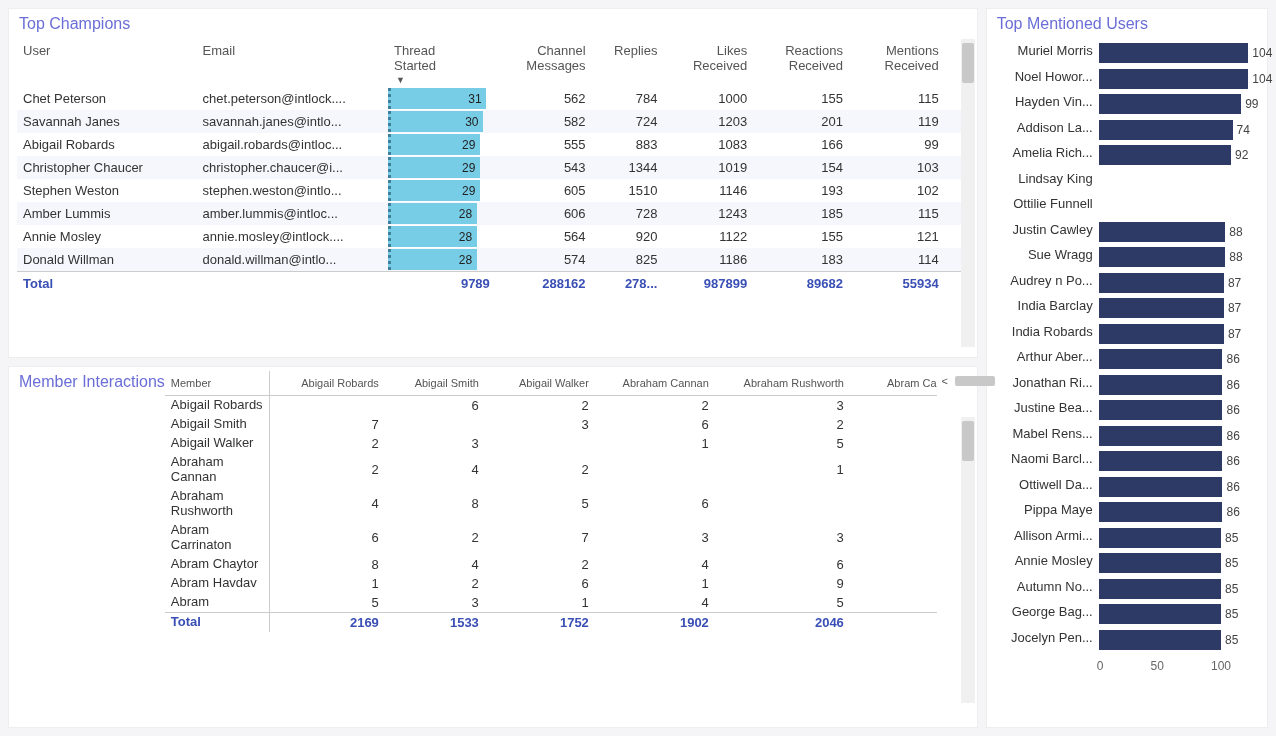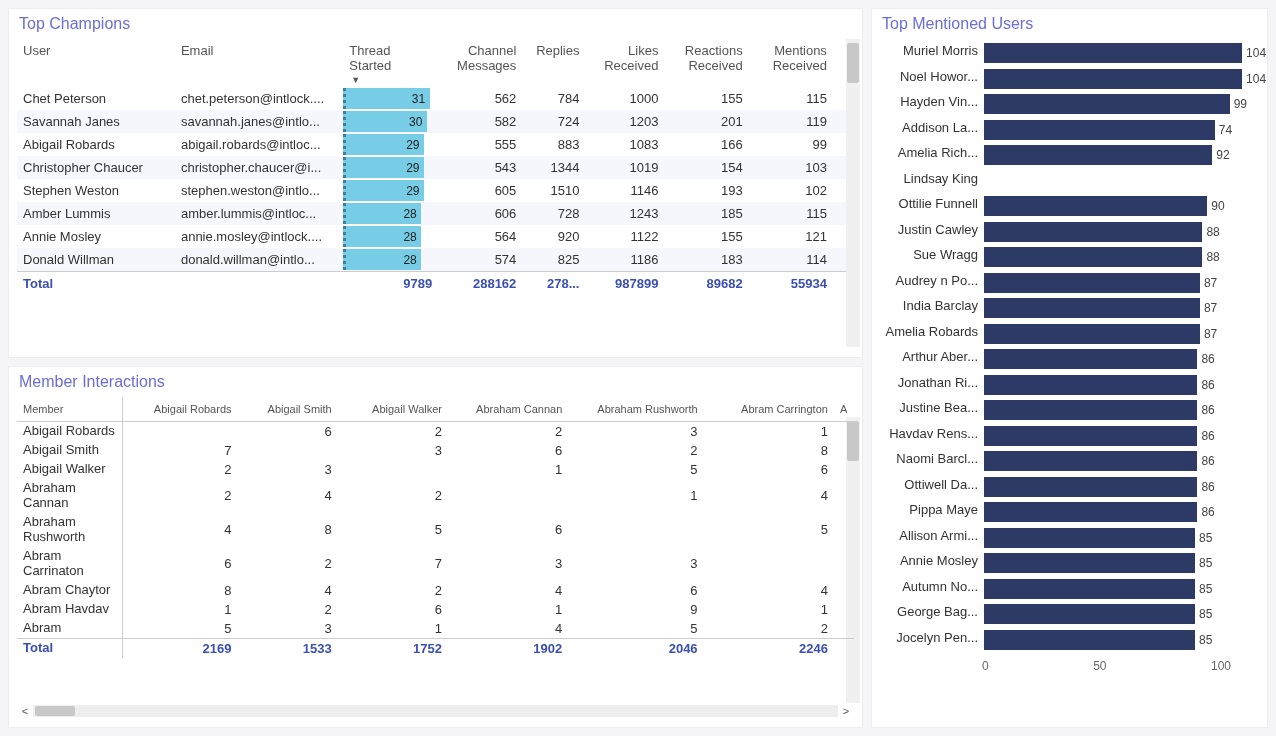--- a/index.html
+++ b/index.html
@@ -31,21 +31,21 @@
     padding: 4px 8px 8px 8px;
     border: 1px solid #eee;
   }
   .panel {
     background: #fff;
     border: 1px solid #eee;
     padding: 4px 8px 8px 8px;
     position: relative;
   }
   .panel-top { height: 350px; }
-  .panel-bottom { flex: 1; display:flex; flex-direction:column; }
+  .panel-bottom { flex: 1; display:flex; flex-direction:row; }
   .panel-title {
     color: #6a6ed6;
     font-size: 16px;
     font-weight: 400;
     margin: 2px 0 6px 2px;
   }
   
   .tc-table {
     width: 100%;
     border-collapse: collapse;
@@ -594,24 +594,20 @@
           <div class="bar-track">
             <div class="bar-fill" style="width: 83.6364%;"></div>
             <div class="bar-val" style="left: 83.6364%;">92</div>
           </div>
         </div>
         <div class="bar-row">
           <div class="bar-name">Lindsay King</div>
         </div>
         <div class="bar-row">
           <div class="bar-name">Ottilie Funnell</div>
-          <div class="bar-track">
-            <div class="bar-fill" style="width: 81.8182%;"></div>
-            <div class="bar-val" style="left: 81.8182%;">90</div>
-          </div>
         </div>
         <div class="bar-row">
           <div class="bar-name">Justin Cawley</div>
           <div class="bar-track">
             <div class="bar-fill" style="width: 80%;"></div>
             <div class="bar-val" style="left: 80%;">88</div>
           </div>
         </div>
         <div class="bar-row">
           <div class="bar-name">Sue Wragg</div>
@@ -628,21 +624,21 @@
           </div>
         </div>
         <div class="bar-row">
           <div class="bar-name">India Barclay</div>
           <div class="bar-track">
             <div class="bar-fill" style="width: 79.0909%;"></div>
             <div class="bar-val" style="left: 79.0909%;">87</div>
           </div>
         </div>
         <div class="bar-row">
-          <div class="bar-name">Amelia Robards</div>
+          <div class="bar-name">India Robards</div>
           <div class="bar-track">
             <div class="bar-fill" style="width: 79.0909%;"></div>
             <div class="bar-val" style="left: 79.0909%;">87</div>
           </div>
         </div>
         <div class="bar-row">
           <div class="bar-name">Arthur Aber...</div>
           <div class="bar-track">
             <div class="bar-fill" style="width: 78.1818%;"></div>
             <div class="bar-val" style="left: 78.1818%;">86</div>
@@ -656,21 +652,21 @@
           </div>
         </div>
         <div class="bar-row">
           <div class="bar-name">Justine Bea...</div>
           <div class="bar-track">
             <div class="bar-fill" style="width: 78.1818%;"></div>
             <div class="bar-val" style="left: 78.1818%;">86</div>
           </div>
         </div>
         <div class="bar-row">
-          <div class="bar-name">Havdav Rens...</div>
+          <div class="bar-name">Mabel Rens...</div>
           <div class="bar-track">
             <div class="bar-fill" style="width: 78.1818%;"></div>
             <div class="bar-val" style="left: 78.1818%;">86</div>
           </div>
         </div>
         <div class="bar-row">
           <div class="bar-name">Naomi Barcl...</div>
           <div class="bar-track">
             <div class="bar-fill" style="width: 78.1818%;"></div>
             <div class="bar-val" style="left: 78.1818%;">86</div>

